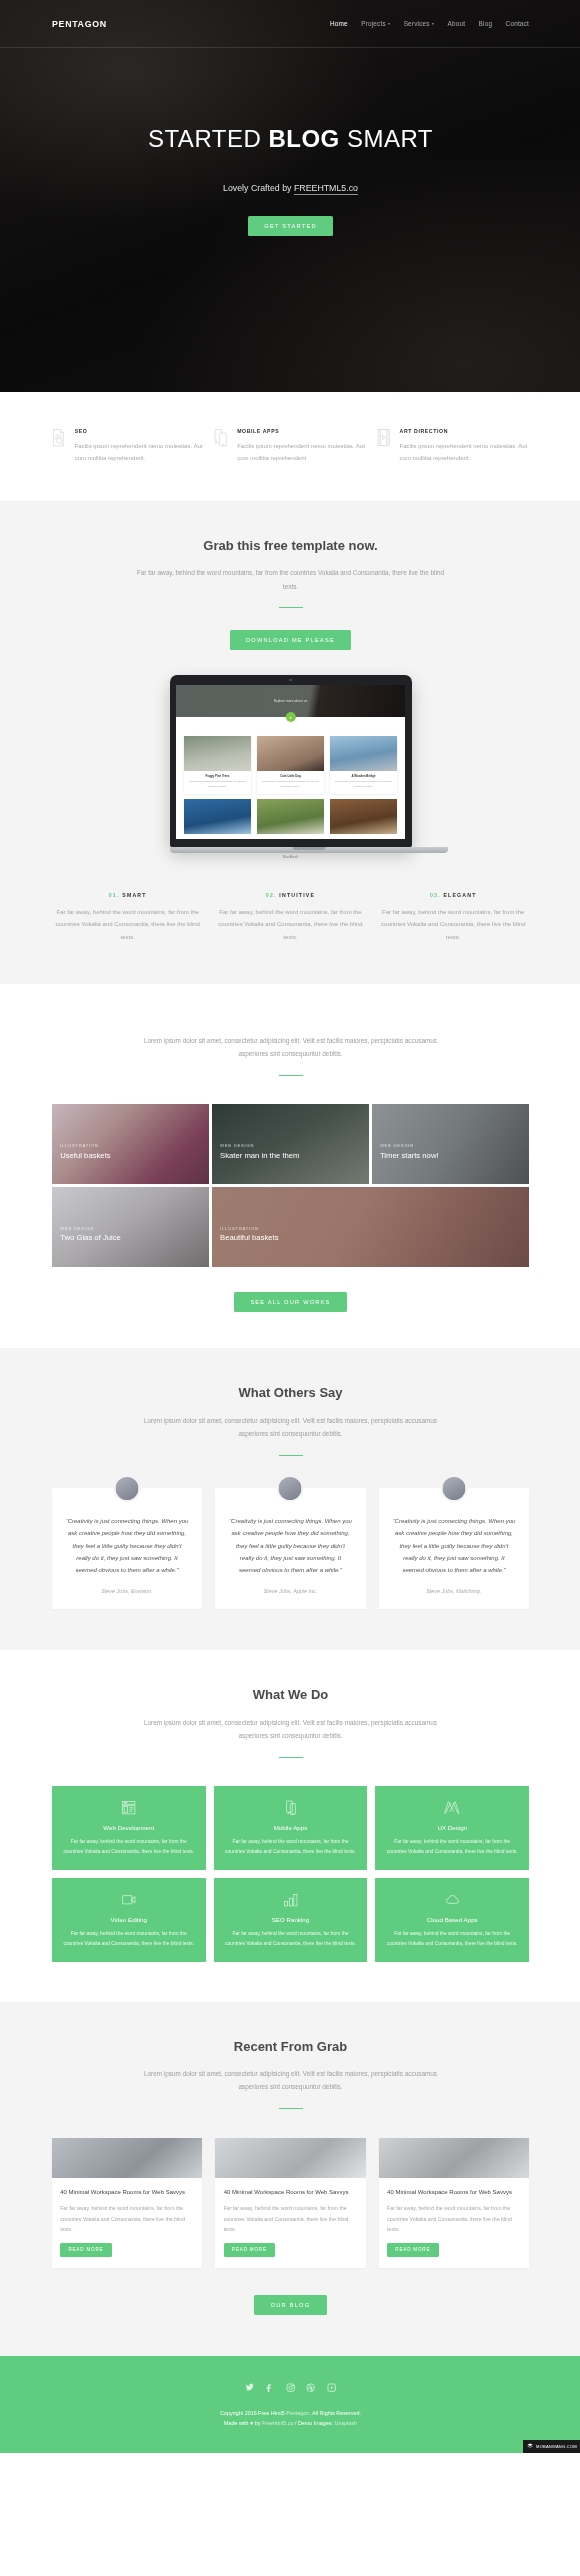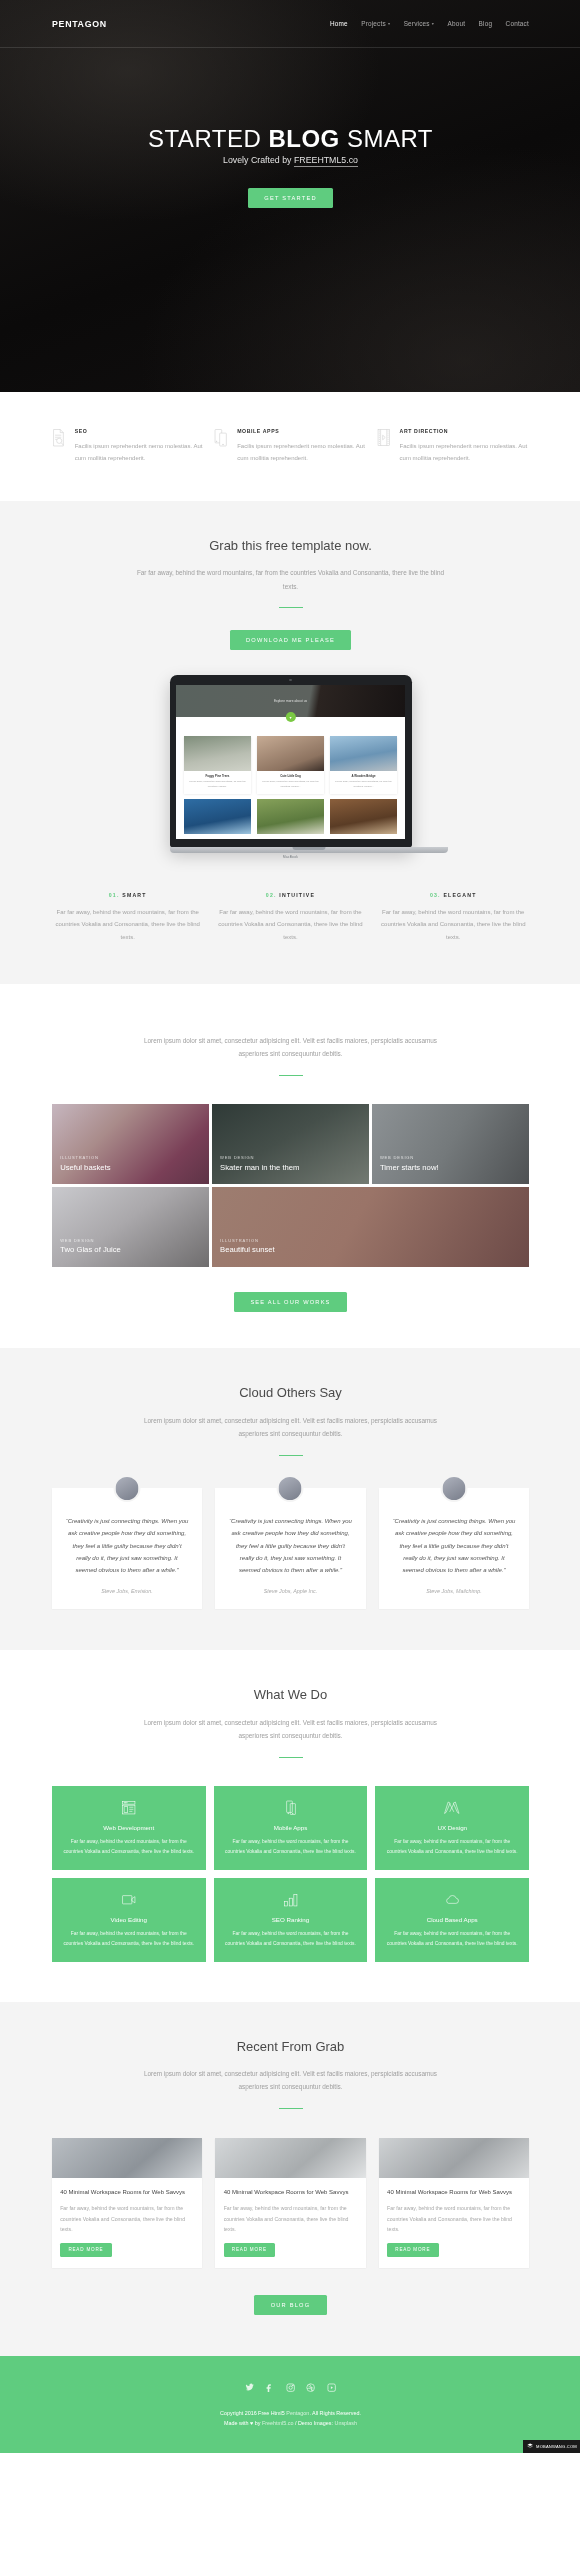--- a/index.html
+++ b/index.html
@@ -35,40 +35,40 @@
     display:flex; align-items:center; gap:2.1px;
   }
   .nav-item.active { color:#fff; }
   .caret { font-size:4.1px; opacity:.8; }
 
   .hero-body { position:relative; z-index:4; text-align:center; padding-top:77px; }
   .hero-title {
     color:#fff; font-size:24px; font-weight:300; letter-spacing:0.5px;
   }
   .hero-title b { font-weight:bold; }
-  .hero-sub { color:rgba(255,255,255,.88); font-size:8.8px; margin-top:2px; font-weight:300; }
+  .hero-sub { color:rgba(255,255,255,.88); font-size:8.8px; margin-top:30px; font-weight:300; }
   .hero-sub .u { border-bottom:0.5px solid rgba(255,255,255,.55); padding-bottom:1px; }
   .btn-green {
     display:inline-block; background:#5fcc7f; color:#fff;
     font-size:5.7px; letter-spacing:1.2px; padding:7.2px 16.5px;
     border-radius:1.5px; border:none; cursor:pointer;
     font-family:"Liberation Sans", sans-serif;
   }
   .hero-cta { margin-top:23px; }
 
   
   .feature-strip { background:#fff; padding:36px 52px 36px; display:flex; gap:10.3px; }
   .feat { flex:1; display:flex; gap:7.2px; }
   .feat-ico { width:15.5px; flex:none; padding-top:1px; color:#c9c9c9; }
   .feat h4 { font-size:5.2px; letter-spacing:0.6px; color:#2f2f2f; margin-bottom:6.2px; font-weight:bold; }
   .feat p { font-size:6px; line-height:2.05; color:#a9a9a9; font-weight:300; }
 
   
   .grab { background:#f4f4f4; padding:37px 0 0; text-align:center; }
-  .sec-title { font-size:13px; color:#4a4a4a; font-weight:400; }
+  .sec-title { font-size:13px; color:#4a4a4a; font-weight:700; }
   .sec-lead {
     font-size:6.4px; color:#9e9e9e; line-height:2.1; font-weight:300;
     max-width:314px; margin:13.4px auto 0;
   }
   .rule { width:24px; height:1px; background:#5fcc7f; margin:14.4px auto 0; }
   .grab-cta { margin-top:21.6px; }
 
   
   .mac { width:242px; margin:25px auto 0; position:relative; }
   .mac-lid {
@@ -118,21 +118,21 @@
   .num p { font-size:6px; line-height:2.1; color:#a4a4a4; font-weight:300; }
   .num { flex:1; }
 
   
   .work { background:#fff; padding:37px 0 36px; text-align:center; }
   .work-grid { margin:28px 52px 0; display:grid; grid-template-columns:repeat(3,1fr); gap:2.6px; }
   .wk {
     position:relative; height:80px; overflow:hidden; display:block;
     text-align:left;
   }
-  .wk-cap { position:absolute; left:8.2px; bottom:12px; right:7.2px; }
+  .wk-cap { position:absolute; left:8.2px; bottom:24px; right:7.2px; }
   .wk-cat { display:block; color:rgba(255,255,255,.72); font-size:4.1px; letter-spacing:0.8px; margin-bottom:2.6px; }
   .wk-name { color:#fff; font-size:7.7px; font-weight:300; line-height:1.25; }
   .g1 { background:linear-gradient(135deg,#c6b6bf 0%,#a98b8a 35%,#7a3f57 75%,#5d3346 100%); }
   .g2 { background:linear-gradient(150deg,#2f3a37 0%,#454f4a 45%,#737a72 100%); }
   .g3 { background:linear-gradient(145deg,#c9c9cd 0%,#aaa8ab 45%,#6f6d6e 100%); }
   .g4 { background:linear-gradient(120deg,#8d9295 0%,#74797b 50%,#4e5153 100%); }
   .g5 { background:linear-gradient(120deg,#9d7d70 0%,#9a7468 45%,#6c4a47 100%); }
   .work-cta { margin-top:25px; }
   .span2 { grid-column:span 2; }
 
@@ -365,32 +365,32 @@
     </a>
     <a class="wk g3">
       <div class="wk-cap">
         <span class="wk-cat">WEB DESIGN</span>
         <span class="wk-name">Two Glas of Juice</span>
       </div>
     </a>
     <a class="wk g5 span2">
       <div class="wk-cap">
         <span class="wk-cat">ILLUSTRATION</span>
-        <span class="wk-name">Beautiful sunset</span>
+        <span class="wk-name">Beautiful baskets</span>
       </div>
     </a>
   </div>
 
   <div class="work-cta">
     <button class="btn-green">SEE ALL OUR WORKS</button>
   </div>
 </section>
 
 <section class="testi">
-  <h2 class="sec-title">Cloud Others Say</h2>
+  <h2 class="sec-title">What Others Say</h2>
   <p class="sec-lead">Lorem ipsum dolor sit amet, consectetur adipisicing elit. Velit est facilis maiores, perspiciatis accusamus asperiores sint consequuntur debitis.</p>
   <div class="rule"></div>
 
   <div class="testi-grid">
     <div class="tcard">
       <div class="tavatar"></div>
       <p class="tq">“Creativity is just connecting things. When you ask creative people how they did something, they feel a little guilty because they didn’t really do it, they just saw something. It seemed obvious to them after a while.”</p>
       <span class="tauthor">Steve Jobs, Envision.</span>
     </div>
     <div class="tcard">

